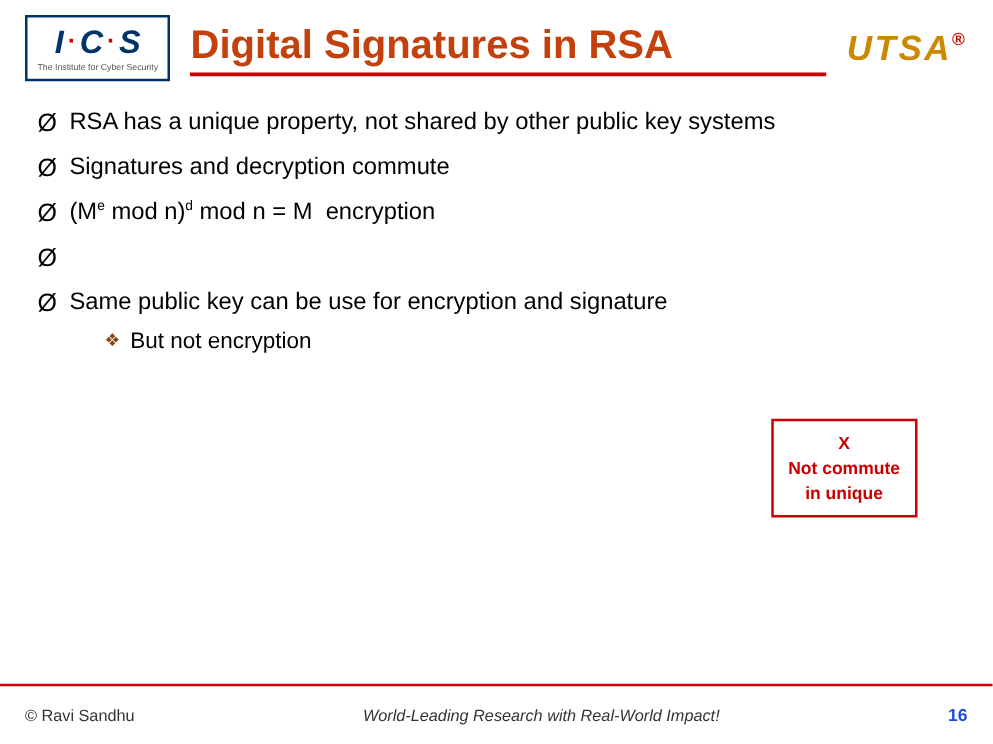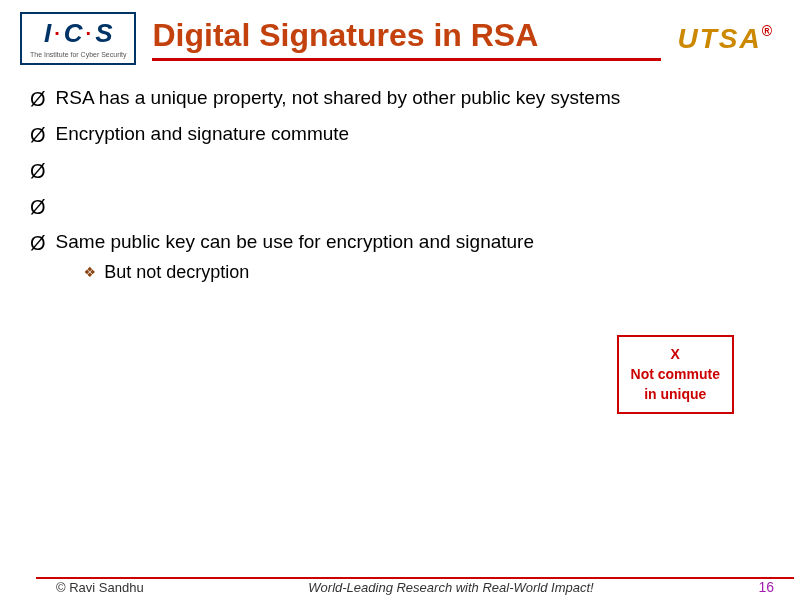--- a/index.html
+++ b/index.html
@@ -134,41 +134,40 @@
       line-height: 1.4;
       z-index: 10;
     }
 
     
     .footer {
       border-top: 2px solid #cc0000;
       display: flex;
       align-items: center;
       justify-content: space-between;
-      padding: 0 20px;
+      padding: 15px 20px;
       font-size: 13px;
       color: #333;
-      margin-left: 36px;
     }
 
     .footer-copyright {
       font-size: 13px;
       color: #333;
     }
 
     .footer-tagline {
       font-style: italic;
       font-size: 13px;
       color: #333;
     }
 
     .footer-page {
       font-size: 14px;
-      font-weight: normal;
-      color: #a21caf;
+      font-weight: bold;
+      color: #1d4ed8;
     }
 
     
     .ics-wrapper {
       display: flex;
       align-items: flex-start;
       border: 2px solid #003366;
       padding: 4px 8px;
       position: relative;
     }
@@ -217,39 +216,40 @@
   <div class="content">
     <ul class="bullet-list">
 
       <li>
         <span class="bullet-arrow">Ø</span>
         <span class="bullet-text">RSA has a unique property, not shared by other public key systems</span>
       </li>
 
       <li>
         <span class="bullet-arrow">Ø</span>
-        <span class="bullet-text">Encryption and signature commute</span>
-      </li>
-
-      <li>
-        <span class="bullet-arrow">Ø</span>
+        <span class="bullet-text">Signatures and decryption commute</span>
+      </li>
+
+      <li>
+        <span class="bullet-arrow">Ø</span>
+        <span class="bullet-text">(M<sup>e</sup> mod n)<sup>d</sup> mod n = M&nbsp; encryption</span>
       </li>
 
       <li>
         <span class="bullet-arrow">Ø</span>
       </li>
 
       <li>
         <span class="bullet-arrow">Ø</span>
         <span class="bullet-text">
           Same public key can be use for encryption and signature
           <ul class="sub-bullet">
             <li>
               <span class="diamond-bullet">❖</span>
-              <span>But not decryption</span>
+              <span>But not encryption</span>
             </li>
           </ul>
         </span>
       </li>
 
     </ul>
 
     <div class="not-covered-box">
       <div>X</div>
       <div>Not commute</div>

